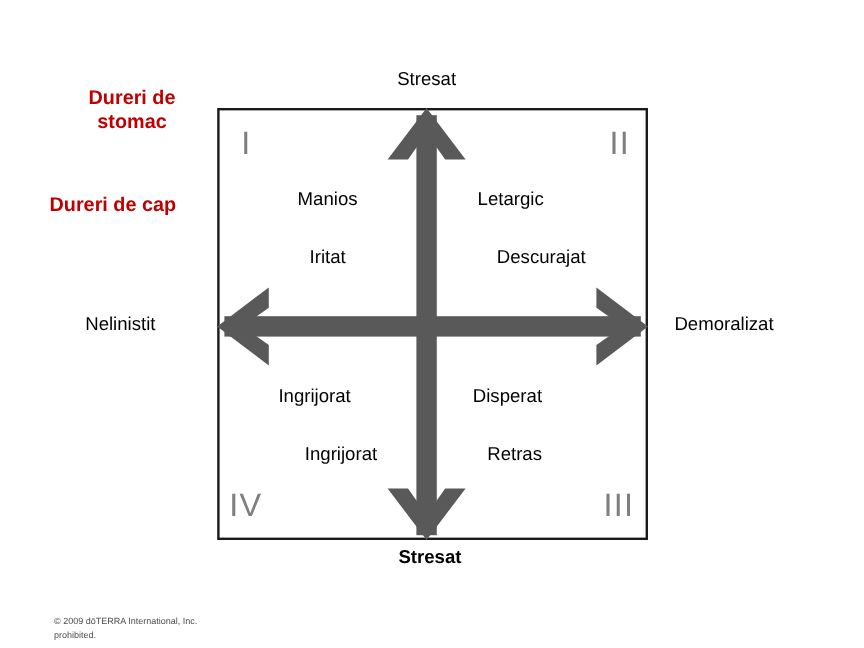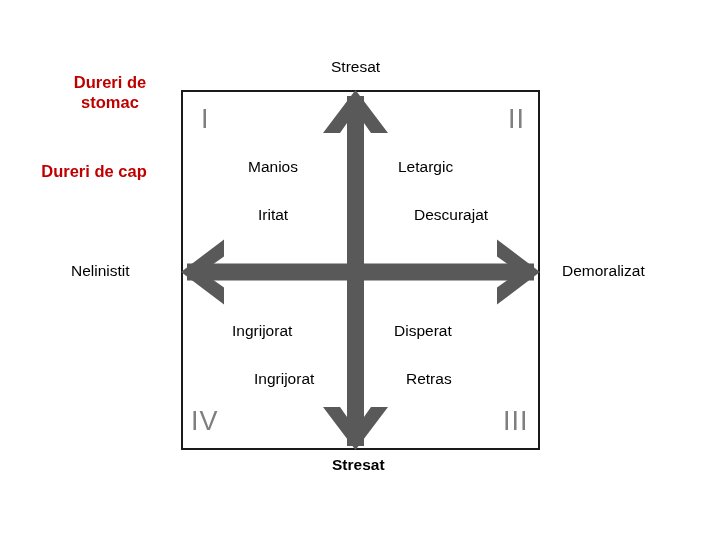--- a/index.html
+++ b/index.html
@@ -175,14 +175,16 @@
 
   <div class="axis-label al-top">Stresat</div>
   <div class="axis-label al-bottom">Stresat</div>
   <div class="axis-label al-left">Nelinistit</div>
   <div class="axis-label al-right">Demoralizat</div>
 
   <div class="red-note rn-stomac">Dureri de
 stomac</div>
   <div class="red-note rn-cap">Dureri de cap</div>
 
+  <div class="footer-left">© 2009 dōTERRA International, Inc.
+prohibited.</div>
 
 </div>
 
 </body></html>

